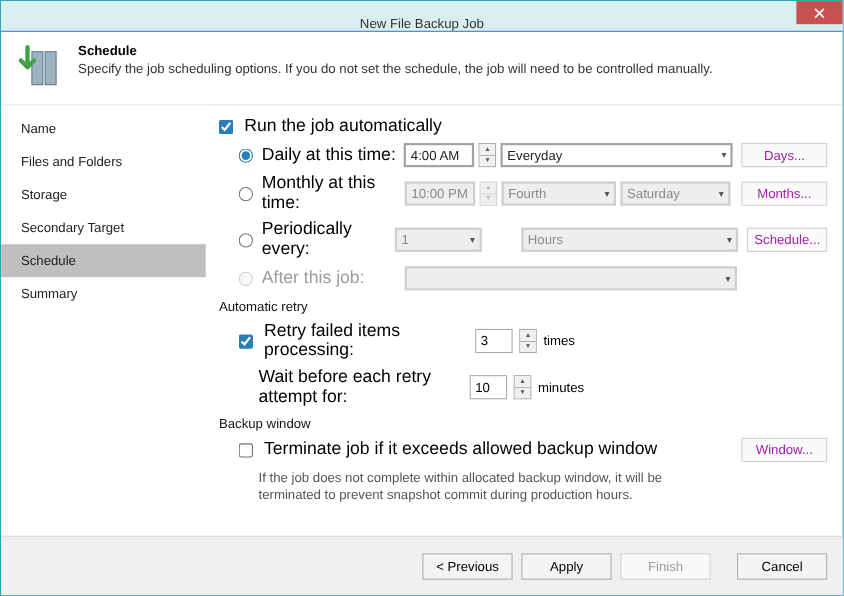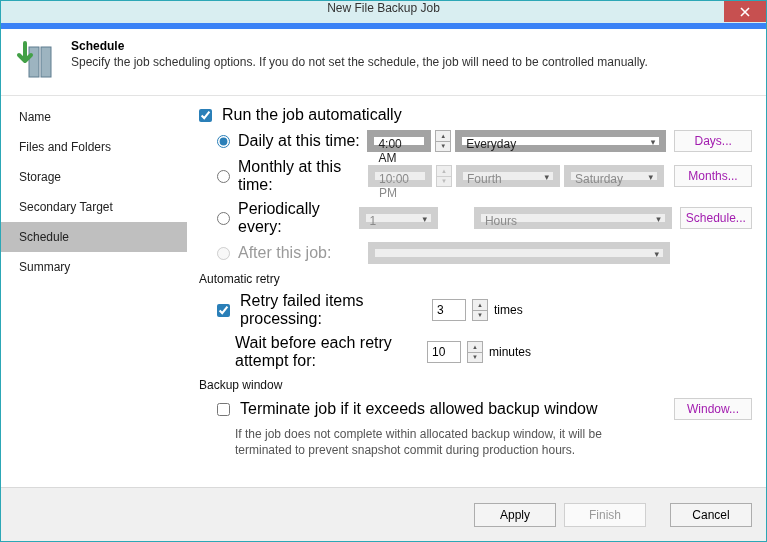--- a/index.html
+++ b/index.html
@@ -15,23 +15,23 @@
     height: 542px;
     border: 1px solid #2ca7b6;
     background: #fff;
     display: flex;
     flex-direction: column;
     position: relative;
   }
   .titlebar {
     height: 28px;
     background: #d9eef1;
-    border-bottom: 6px solid #3b82f6;
-    display: flex;
-    align-items: flex-start;
+    border-bottom: 1px solid #3b82f6;
+    display: flex;
+    align-items: flex-end;
     justify-content: center;
     position: relative;
   }
   .titlebar-title {
     font-size: 12px;
     color: #333;
   }
   .close-btn {
     position: absolute;
     right: 0;
@@ -109,26 +109,26 @@
   input[type="checkbox"], input[type="radio"] {
     margin: 0 4px 0 0;
     accent-color: #2a7fb8;
   }
   label.lbl {
     font-size: 16px;
   }
   .disabled-text { color: #9a9a9a; }
   .time-box, .num-box, .combo, .combo-disabled {
     height: 22px;
-    border: 7px solid #a3a3a3;
+    border: 2px solid #a3a3a3;
     background: #fff;
     font-size: 12px;
     padding: 0 4px;
     display: flex;
-    align-items: flex-start;
+    align-items: center;
     color: #222;
   }
   .combo { cursor: pointer; justify-content: space-between; }
   .combo-disabled, .time-box.disabled, .num-box.disabled {
     background: #eee;
     color: #8a8a8a;
     border-color: #cfcfcf;
   }
   .spinner {
     width: 16px;
@@ -369,20 +369,23 @@
             <span>Window...</span>
           </div>
       </div>
       <div class="note">If the job does not complete within allocated backup window, it will be terminated to prevent snapshot commit during production hours.</div>
 
     </div>
   </div>
 
   <div class="footer">
     <div class="btn">
+        <span>&lt; Previous</span>
+      </div>
+    <div class="btn">
         <span>Apply</span>
       </div>
     <div class="btn disabled">
         <span>Finish</span>
       </div>
     <div class="gap"></div>
     <div class="btn">
         <span>Cancel</span>
       </div>
   </div>

